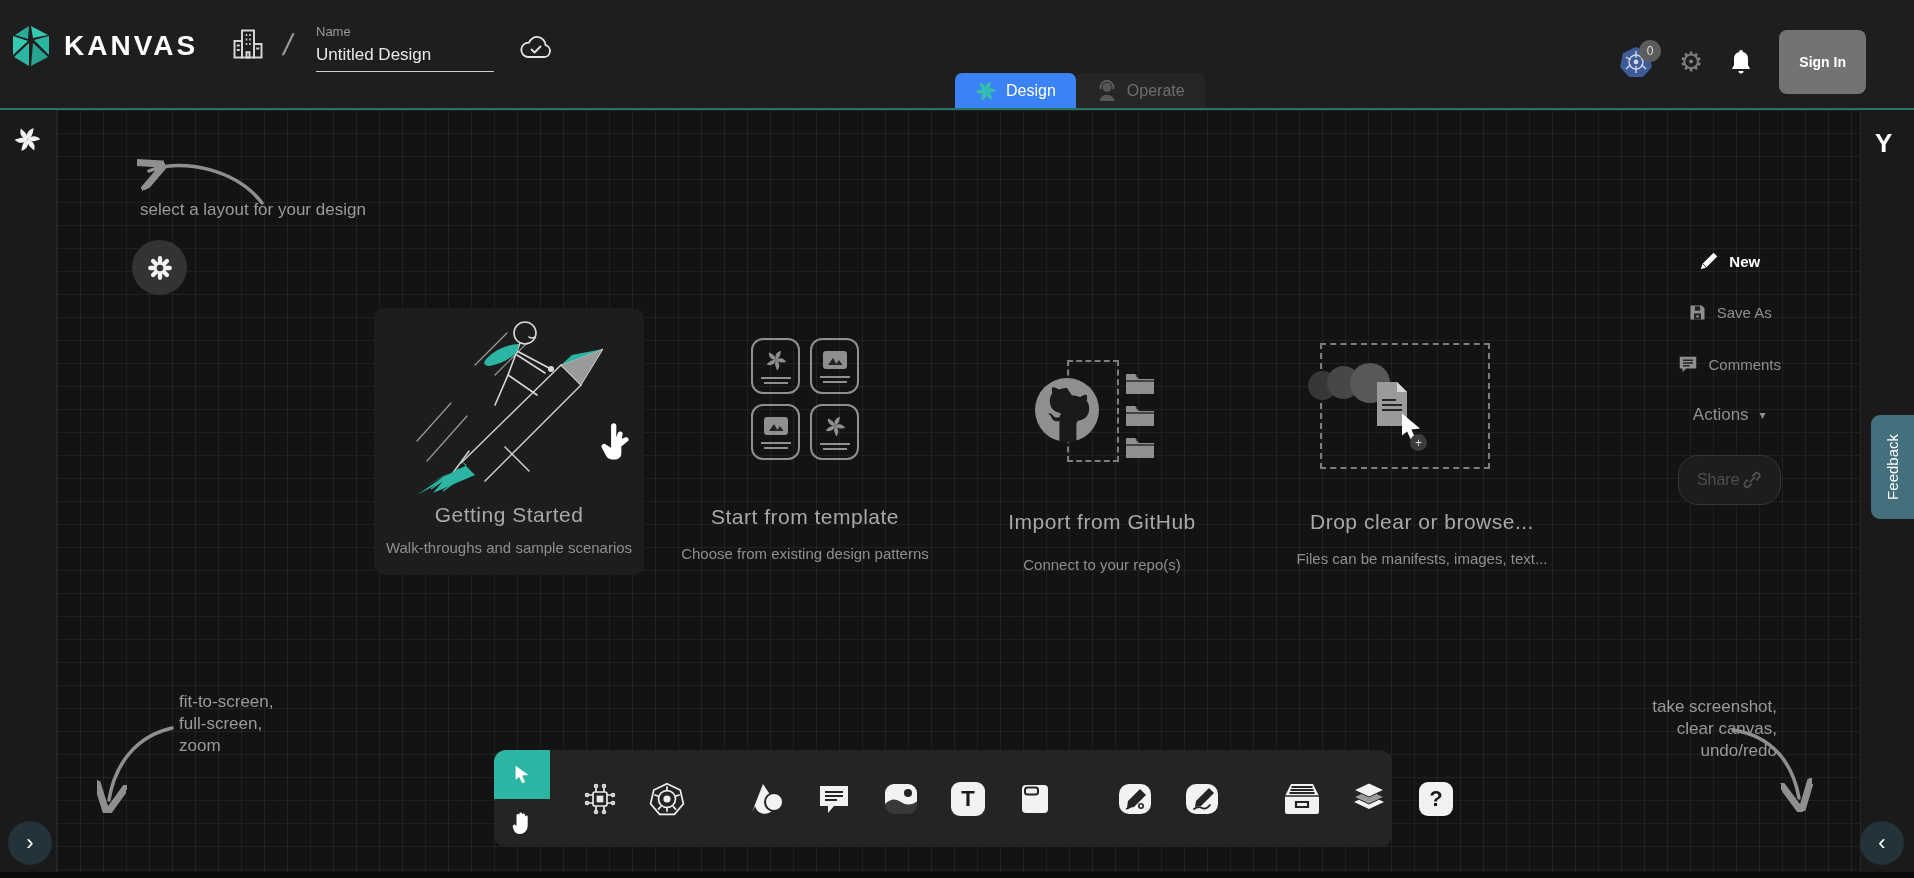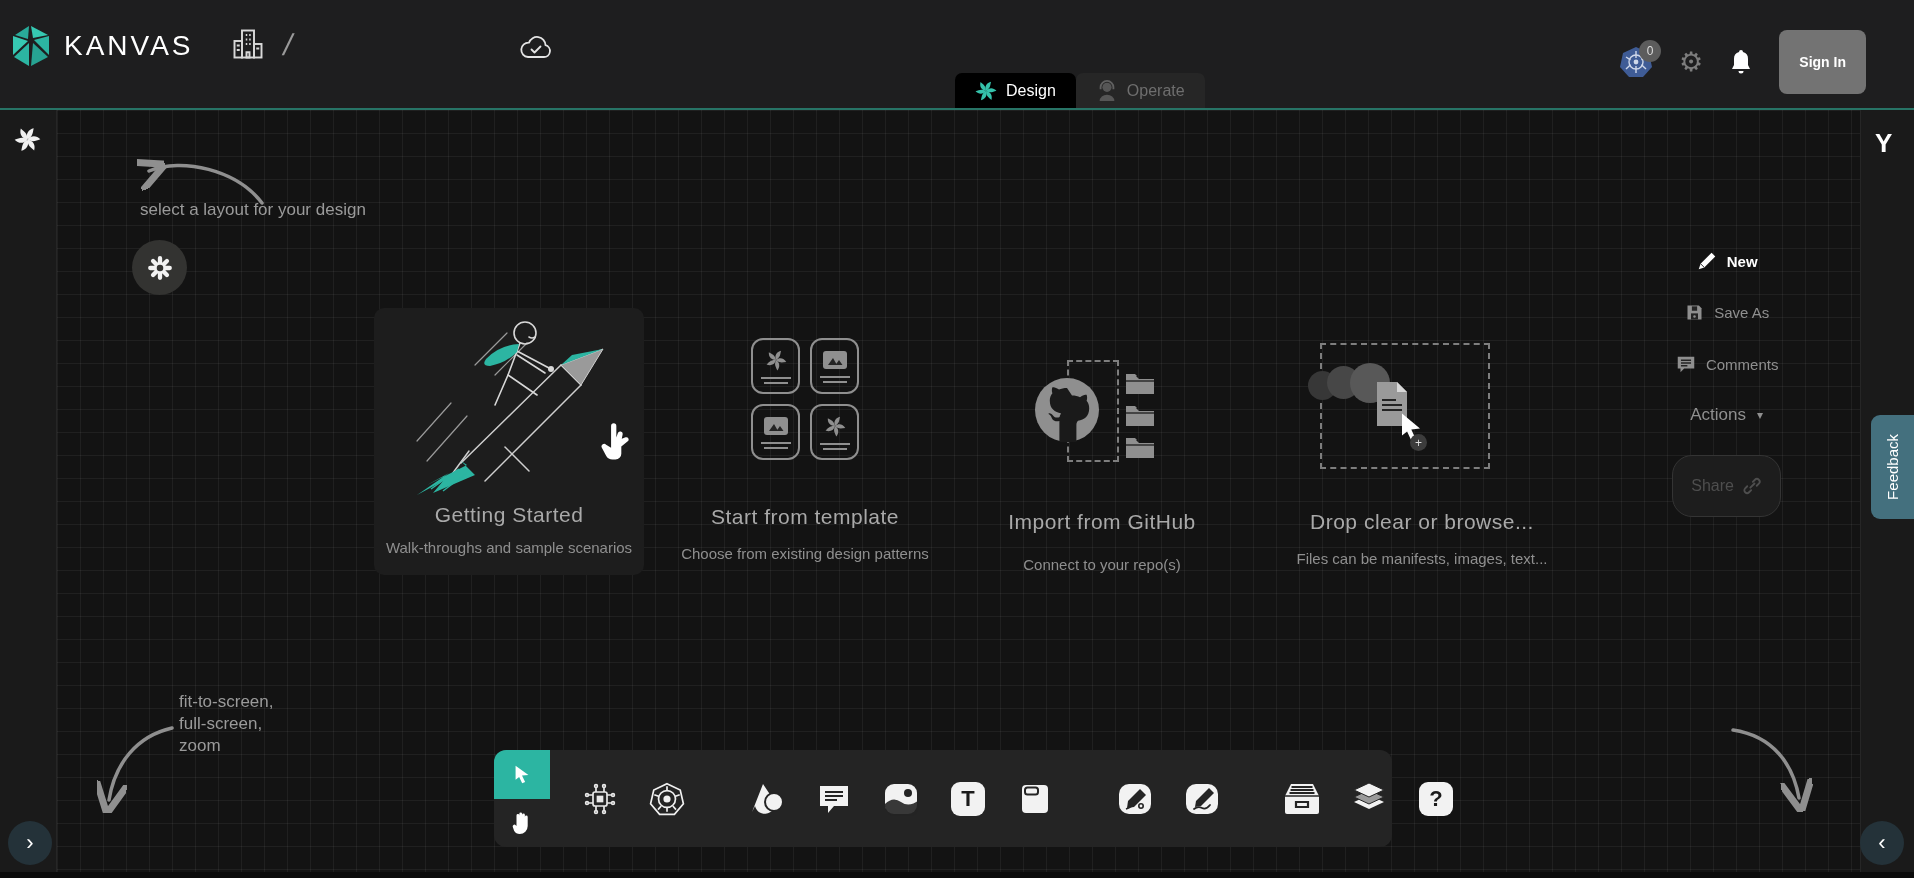--- a/index.html
+++ b/index.html
@@ -6,32 +6,32 @@
   html,body { background:#000; }
   body { font-family:"Liberation Sans", sans-serif; }
   .app { position:relative; width:1914px; height:878px; background:#131313; overflow:hidden; }
   .abs { position:absolute; }
 
   
   .header { position:absolute; top:0; left:0; width:1914px; height:108px; background:#1e1e1f; }
   .canvas-topline { position:absolute; top:108px; left:0; width:1914px; height:2px; background:#277466; z-index:5; }
 
   .logo-wrap { position:absolute; left:12px; top:24px; display:flex; align-items:center; gap:12px; }
-  .brand-name { color:#fff; font-size:28px; font-weight:normal; letter-spacing:3px; }
+  .brand-name { color:#fff; font-size:28px; font-weight:bold; letter-spacing:3px; }
   .building-icon { position:absolute; left:230px; top:26px; }
   .slash-sep { position:absolute; left:284px; top:28px; color:#9a9a9a; font-size:30px; font-weight:300; transform:skewX(-12deg); }
 
   .name-field { position:absolute; left:316px; top:24px; width:182px; }
   .name-label { color:#9a9a9a; font-size:13px; display:block; margin-bottom:4px; }
   .name-input { width:178px; background:transparent; border:none; border-bottom:1px solid #cfcfcf; color:#e8e8e8; font-size:17px; padding:2px 0 6px 0; font-family:"Liberation Sans", sans-serif; outline:none; }
   .cloud-icon { position:absolute; left:518px; top:34px; }
 
   .tabs { position:absolute; left:955px; top:73px; display:flex; }
   .tab { height:35px; display:flex; align-items:center; gap:9px; padding:0 20px; border-radius:7px 7px 0 0; cursor:pointer; }
-  .tab.active { background:#000000; }
+  .tab.active { background:#3b82f6; }
   .tab.inactive { background:#262626; }
   .tab.active .tab-label { color:#fff; font-size:16px; }
   .tab.inactive .tab-label { color:#6e6e6e; font-size:16px; }
 
   .header-right { position:absolute; right:48px; top:30px; display:flex; align-items:center; gap:26px; }
   .k8s-wrap { position:relative; width:34px; height:32px; }
   .k8s-badge { position:absolute; right:-8px; top:-6px; width:22px; height:22px; border-radius:50%; background:#5c5c5c; color:#ddd; font-size:12px; display:flex; align-items:center; justify-content:center; }
   .gear-icon { color:#7d7d7d; font-size:27px; line-height:1; }
   .signin-btn { background:#737373; color:#fff; border:none; border-radius:8px; font-size:14px; font-weight:bold; padding:24px 20px; cursor:pointer; font-family:"Liberation Sans", sans-serif; }
 
@@ -60,21 +60,21 @@
   .chev-btn { width:44px; height:44px; background:#243239; color:#fff; font-size:22px; }
   .chev-left-btn { left:1860px; top:821px; }
   .chev-right-btn { left:8px; top:821px; }
 
   
   .top-toolbar { position:absolute; right:79px; top:140px; height:46px; display:flex; align-items:center; gap:30px;flex-direction:column; }
   .tt-item { display:flex; align-items:center; gap:9px; cursor:pointer; }
   .tt-label { font-size:15px; color:#8f8f8f; }
   .tt-item.bright .tt-label { color:#fff; font-weight:bold; }
   .tt-caret { color:#8f8f8f; font-size:12px; margin-left:2px; }
-  .share-btn { display:flex; align-items:center; gap:8px; border:1px solid #343434; background:#1d1d1d; border-radius:20px; padding:20px 18px; cursor:pointer; }
+  .share-btn { display:flex; align-items:center; gap:2px; border:1px solid #343434; background:#1d1d1d; border-radius:20px; padding:14px 18px; cursor:pointer; }
   .share-btn .tt-label { color:#4e4e4e; font-size:16px; }
 
   
   .card { position:absolute; text-align:center; }
   .card-title { color:#a9a9a9; font-size:21px; letter-spacing:0.5px; }
   .card-sub { color:#8f8f8f; font-size:15px; margin-top:22px; }
   .card1 { left:317px; top:198px; width:270px; height:267px; background:#1d1d1d; border-radius:10px; }
   .card1 .card-title { margin-top:195px; }
   .card1 .card-sub { margin-top:12px; }
 
@@ -130,20 +130,24 @@
     <span class="building-icon">
       <svg width="36" height="36" viewBox="0 0 24 24" fill="none" stroke="#d8d8d8" stroke-width="1.3">
         <rect x="8" y="3" width="8" height="18"></rect>
         <rect x="3" y="10" width="5" height="11"></rect>
         <rect x="16" y="12" width="5" height="9"></rect>
         <path d="M10.5 6h1M12.8 6h1M10.5 9h1M12.8 9h1M10.5 12h1M12.8 12h1M4.5 13h2M4.5 16h2M17.5 15h2M11 17.5h2v3.5h-2z"></path>
       </svg>
     </span>
     <span class="slash-sep">/</span>
 
+    <div class="name-field">
+      <span class="name-label">Name</span>
+      <input class="name-input" type="text" value="Untitled Design" style="">
+    </div>
 
     <span class="cloud-icon">
       <svg width="36" height="30" viewBox="0 0 36 30" fill="none" stroke="#e4e4e4" stroke-width="1.8" stroke-linecap="round" stroke-linejoin="round">
         <path d="M10 23 h16 a6 6 0 0 0 1.5-11.8 A8.5 8.5 0 0 0 11 8.6 A6.5 6.5 0 0 0 10 23 Z"></path>
         <path d="M13.5 15.5 l3 3 l6-6"></path>
       </svg>
     </span>
 
     <div class="tabs">
       <div class="tab active">
@@ -529,20 +533,25 @@
     </div>
     <svg class="abs" style="left:40px; top:608px;" width="85" height="95" viewBox="0 0 85 95">
       <defs>
         <marker id="ah2" markerWidth="9" markerHeight="9" refX="5" refY="4.5" orient="auto">
           <path d="M0 0 L9 4.5 L0 9" fill="none" stroke="#8f8f8f" stroke-width="2"></path>
         </marker>
       </defs>
       <path d="M75 10 C40 18 18 45 12 82" fill="none" stroke="#8f8f8f" stroke-width="3.5" stroke-linecap="round" marker-end="url(#ah2)"></path>
     </svg>
 
+    <div class="hint-text hint-lines right abs" style="left:1540px; top:586px; width:180px;">
+      <div>take screenshot,</div>
+      <div>clear canvas,</div>
+      <div>undo/redo</div>
+    </div>
     <svg class="abs" style="left:1668px; top:612px;" width="90" height="90" viewBox="0 0 90 90">
       <defs>
         <marker id="ah3" markerWidth="9" markerHeight="9" refX="5" refY="4.5" orient="auto">
           <path d="M0 0 L9 4.5 L0 9" fill="none" stroke="#8f8f8f" stroke-width="2"></path>
         </marker>
       </defs>
       <path d="M8 8 C48 14 68 42 74 76" fill="none" stroke="#8f8f8f" stroke-width="3.5" stroke-linecap="round" marker-end="url(#ah3)"></path>
     </svg>
   </div>
 

